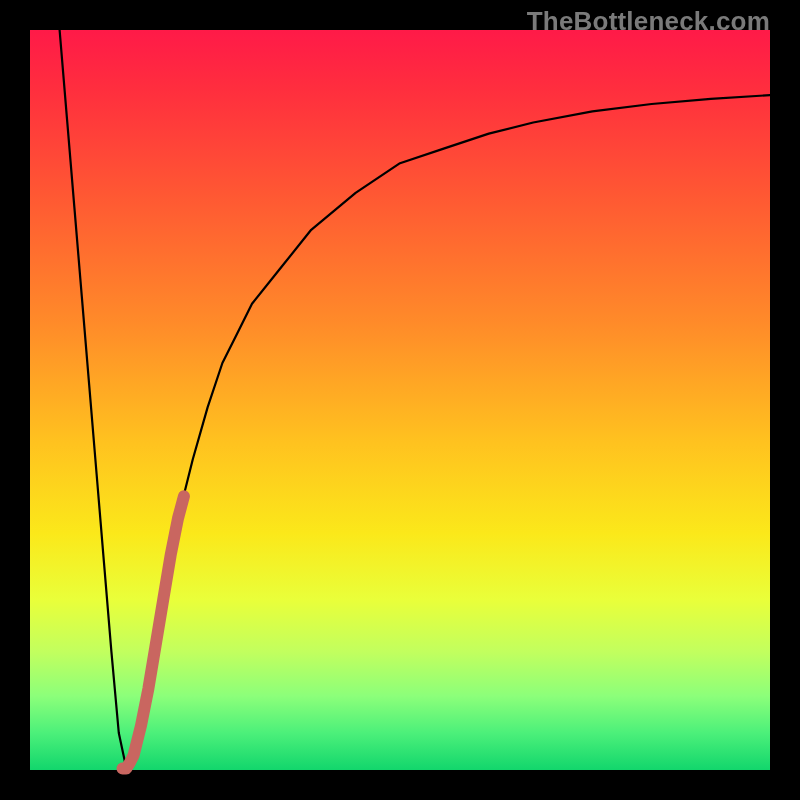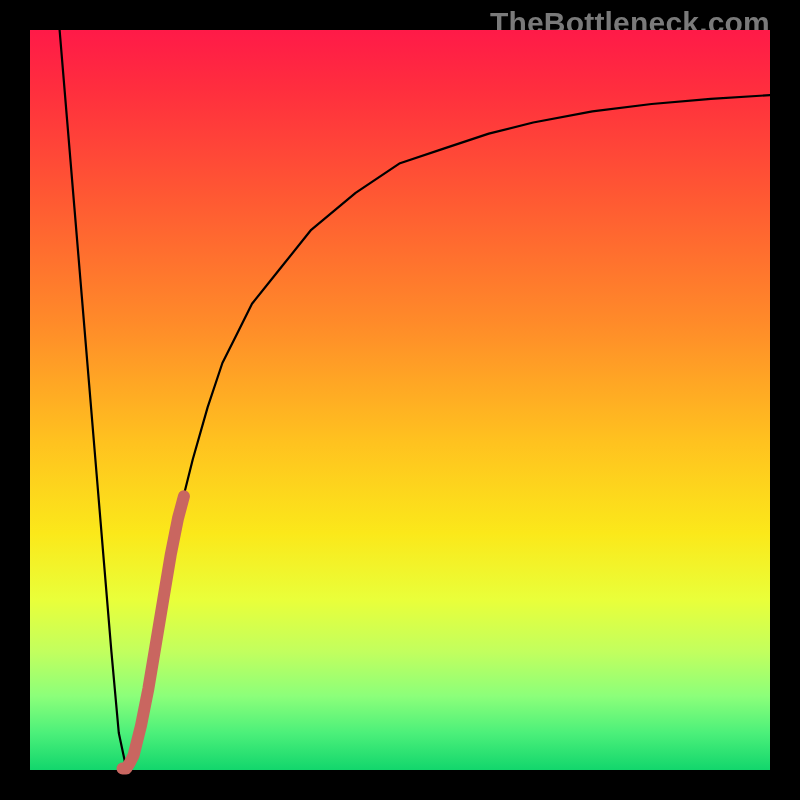--- a/index.html
+++ b/index.html
@@ -46,21 +46,21 @@
     top: 0;
     width: 740px;
     height: 740px;
     overflow: visible;
   }
   .watermark {
     position: absolute;
     top: 6px;
     right: 30px;
     color: #7a7a7a;
-    font-size: 30px;
+    font-size: 26px;
     font-weight: 600;
     letter-spacing: 0.2px;
     user-select: none;
   }
 </style>
 </head>
 <body>
 
 <div class="stage">
 

